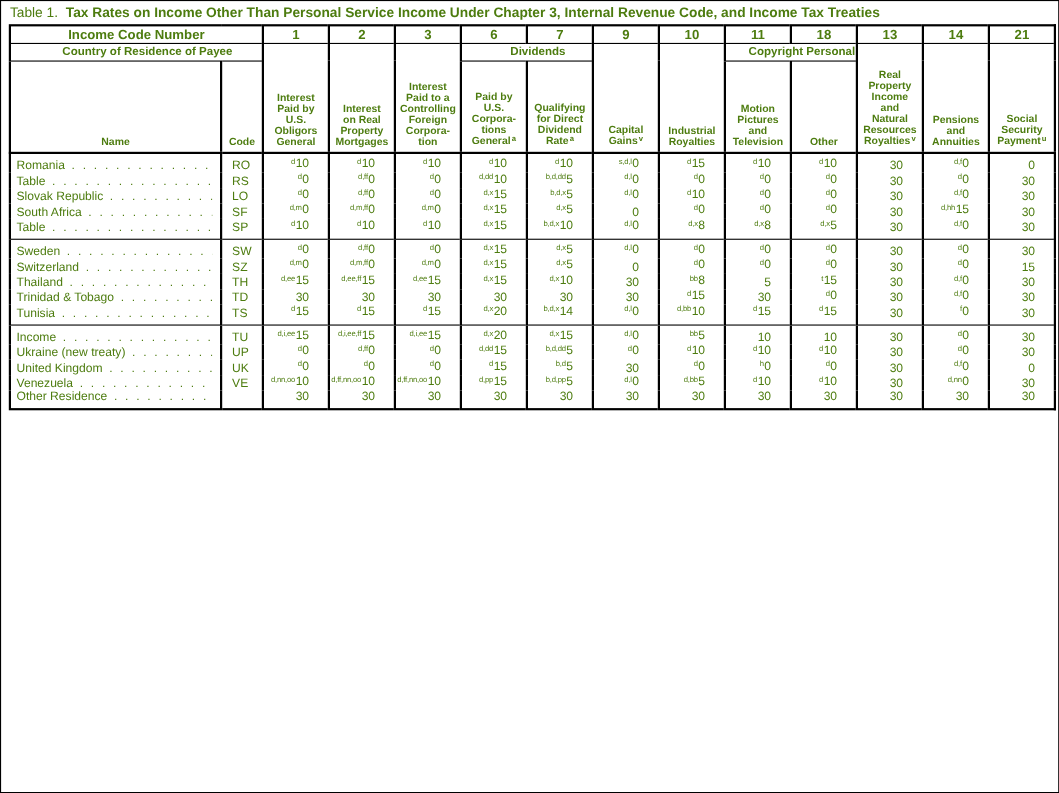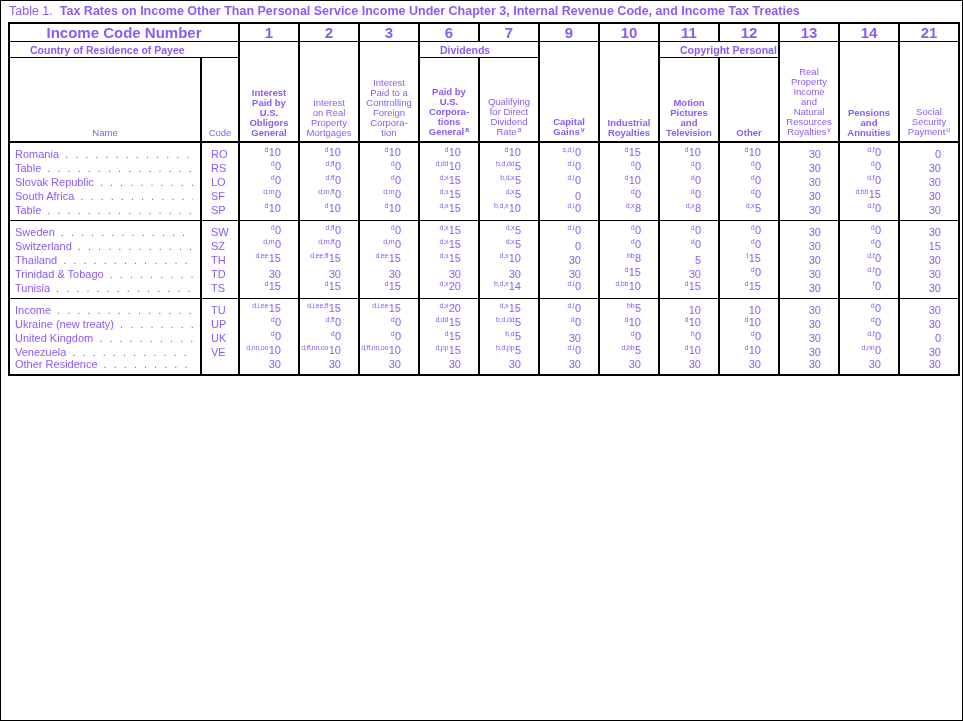--- a/index.html
+++ b/index.html
@@ -1,49 +1,49 @@
 <!DOCTYPE html>
 <html><head>
 <meta charset="utf-8">
 <style>
   * { box-sizing: border-box; }
   html, body { margin:0; padding:0; background:#fff; }
   .page {
     width:963px; height:721px;
     border:1px solid #000;
-    background:#fff; color:#8b5cf6;
+    background:#fff; color:#4d7c0f;
     font-family:"Liberation Sans", sans-serif;
     overflow:hidden;
   }
   .title { padding:3px 0 4px 8px; font-size:12.5px; white-space:nowrap; }
   .title .t-prefix { font-weight:normal; margin-right:7px; }
   .title .t-main  { font-weight:bold; }
 
   table.rates {
     border-collapse:collapse;
     table-layout:fixed;
     margin-left:7px;
     width:950px;
     border:2px solid #000;
   }
   .rates td { border-left:2px solid #000; padding:0; overflow:hidden; }
 
   .rowA td {
     border-bottom:1px solid #000;
-    font-weight:bold; font-size:15px; text-align:center;
+    font-weight:bold; font-size:12px; text-align:center;
     height:16px; vertical-align:middle;
   }
   .rowB td.grp, .rowB td.country-label {
     border-bottom:1px solid #000;
-    font-weight:bold; font-size:10.5px; text-align:left;
+    font-weight:bold; font-size:10.5px; text-align:center;
     height:16px; vertical-align:middle;padding-left:20px;
   }
   td.colhead {
     vertical-align:bottom; text-align:center;
-    font-size:9.5px; line-height:10px; font-weight:normal;
+    font-size:9.5px; line-height:10px; font-weight:bold;
     padding:0 1px 3px 1px;
     border-bottom:2px solid #000;
   }
   td.colhead.hb { font-weight:bold; }
   .rowC td { height:84px; }
   .namehead, .codehead { font-size:10.5px; font-weight:bold; }
   .hsup { font-size:7px; position:relative; top:-3px; margin-left:1px; }
 
   tbody.group tr td { height:12px; line-height:12px; font-size:11px; vertical-align:bottom; }
   tbody.group tr:first-child td { border-top:1px solid #000; padding-top:3px; height:16px; }
@@ -91,21 +91,21 @@
       <tr class="rowA">
         <td colspan="2">Income Code Number</td>
         <td>1</td>
         <td>2</td>
         <td>3</td>
         <td>6</td>
         <td>7</td>
         <td>9</td>
         <td>10</td>
         <td>11</td>
-        <td>12</td>
+        <td>18</td>
         <td>13</td>
         <td>14</td>
         <td>21</td>
       </tr>
       <tr class="rowB">
         <td colspan="2" class="country-label">Country of Residence of Payee</td>
         <td rowspan="2" class="colhead hb">Interest<br>Paid by<br>U.S.<br>Obligors<br>General</td>
         <td rowspan="2" class="colhead">Interest<br>on Real<br>Property<br>Mortgages</td>
         <td rowspan="2" class="colhead">Interest<br>Paid to a<br>Controlling<br>Foreign<br>Corpora-<br>tion</td>
         <td colspan="2" class="grp">Dividends</td>

